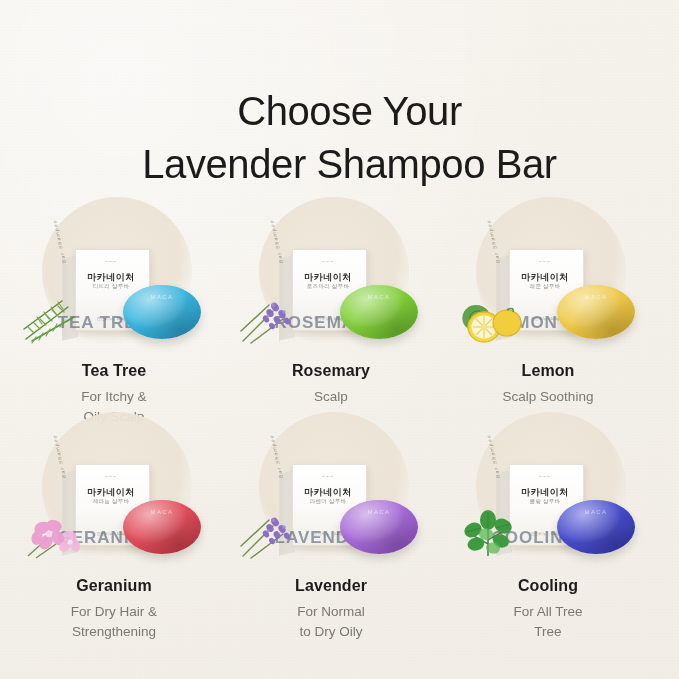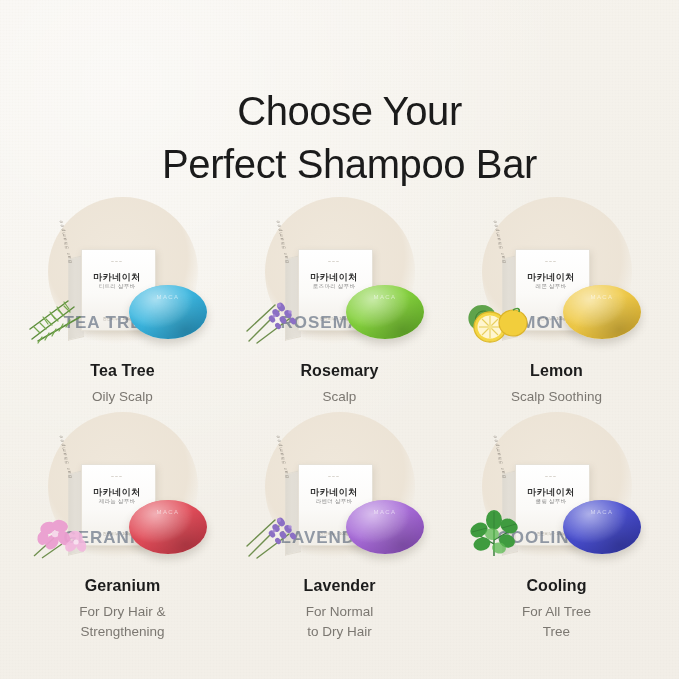--- a/index.html
+++ b/index.html
@@ -64,21 +64,21 @@
     row-gap: 0px;
     margin-top: 24px;
     padding: 0 14px;
     box-sizing: border-box;
   }
 
   .card {
     position: relative;
     display: flex;
     flex-direction: column;
-    align-items: center;
+    align-items: flex-start;
   }
 
   
   .stage {
     position: relative;
     width: 205px;
     height: 132px;
     display: flex;
     align-items: flex-end;
     justify-content: center;
@@ -256,21 +256,21 @@
   }
   .caption .desc .l { display: block; white-space: nowrap; }
 </style>
 </head>
 <body>
 
 <div id="infographic">
 
   <h1 class="headline">
     <span class="line">Choose Your</span>
-    <span class="line">Perfect Shampoo Bar</span>
+    <span class="line">Lavender Shampoo Bar</span>
   </h1>
 
   <div class="grid">
   <div class="card">
     <div class="stage">
       <div class="halo"></div>
 
       <div class="box">
         <div class="face-side"></div>
         <div class="face-front"></div>
@@ -309,20 +309,21 @@
 
       <div class="bar" style="background: radial-gradient(at 36% 28%, rgb(63, 184, 224) 0%, rgb(63, 184, 224) 42%, rgb(31, 143, 190) 100%);">
         <div class="sheen"></div>
         <div class="emboss">MACA</div>
       </div>
     </div>
 
     <div class="caption">
       <div class="name">Tea Tree</div>
       <div class="desc">
+        <span class="l">For Itchy &amp;</span>
         <span class="l">Oily Scalp</span>
       </div>
     </div>
   </div>
 
   <div class="card">
     <div class="stage">
       <div class="halo"></div>
 
       <div class="box">
@@ -510,21 +511,21 @@
       <div class="bar" style="background: radial-gradient(at 36% 28%, rgb(169, 111, 216) 0%, rgb(169, 111, 216) 42%, rgb(136, 73, 187) 100%);">
         <div class="sheen"></div>
         <div class="emboss">MACA</div>
       </div>
     </div>
 
     <div class="caption">
       <div class="name">Lavender</div>
       <div class="desc">
         <span class="l">For Normal</span>
-        <span class="l">to Dry Hair</span>
+        <span class="l">to Dry Oily</span>
       </div>
     </div>
   </div>
 
   <div class="card">
     <div class="stage">
       <div class="halo"></div>
 
       <div class="box">
         <div class="face-side"></div>

